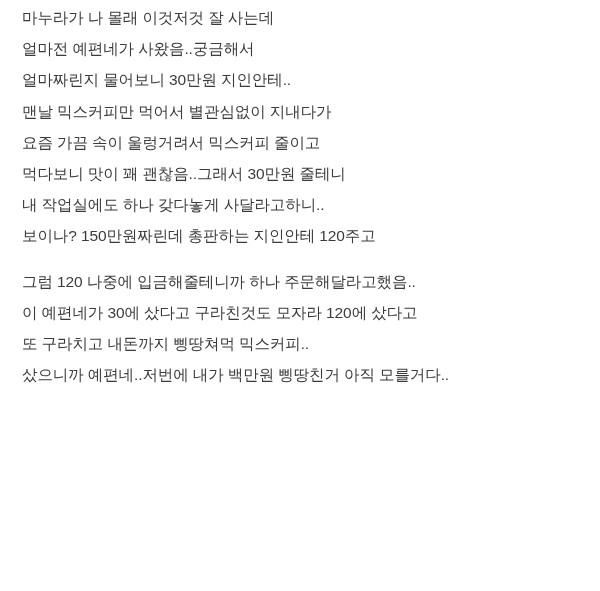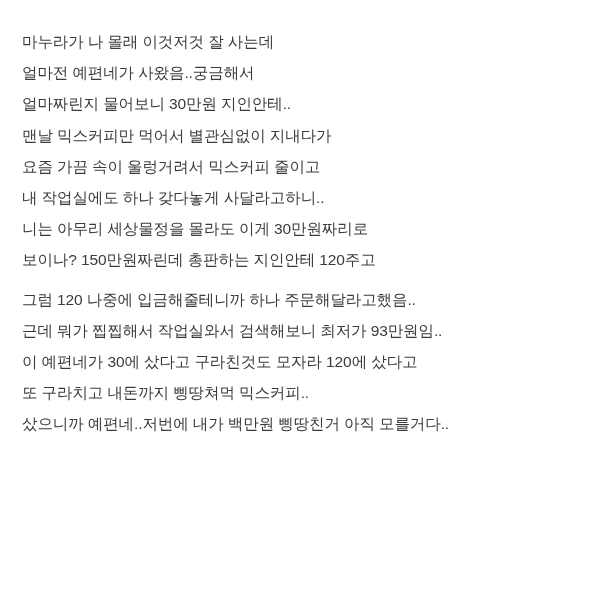--- a/index.html
+++ b/index.html
@@ -12,30 +12,30 @@
     background: #ffffff;
     font-family: "Liberation Sans", sans-serif;
     overflow: hidden;
   }
   .page {
     position: relative;
     width: 600px;
     height: 488px;
     background: #ffffff;
     box-sizing: border-box;
-    padding: 26px 16px 10px 22px;
+    padding: 2px 16px 10px 22px;
   }
   .text-block {
     display: block;
   }
   .para {
     display: block;
   }
   .para + .para {
-    margin-top: 8px;
+    margin-top: 14px;
   }
   .line {
     display: block;
     font-size: 15.5px;
     line-height: 31.2px;
     color: #3b3b3b;
     letter-spacing: -0.1px;
     white-space: pre;
   }
 </style>
@@ -44,27 +44,26 @@
 
 <div class="page">
   <div class="text-block">
 
     <div class="para">
       <span class="line">마누라가 나 몰래 이것저것 잘 사는데</span>
       <span class="line">얼마전 예편네가 사왔음..궁금해서</span>
       <span class="line">얼마짜린지 물어보니 30만원 지인안테..</span>
       <span class="line">맨날 믹스커피만 먹어서 별관심없이 지내다가</span>
       <span class="line">요즘 가끔 속이 울렁거려서 믹스커피 줄이고</span>
+      <span class="line">먹다보니 맛이 꽤 괜찮음..그래서 30만원 줄테니</span>
       <span class="line">내 작업실에도 하나 갖다놓게 사달라고하니..</span>
-      <span class="line">니는 아무리 세상물정을 몰라도 이게 30만원짜리로</span>
       <span class="line">보이나? 150만원짜린데 총판하는 지인안테 120주고</span>
     </div>
 
     <div class="para">
       <span class="line">그럼 120 나중에 입금해줄테니까 하나 주문해달라고했음..</span>
-      <span class="line">근데 뭐가 찝찝해서 작업실와서 검색해보니 최저가 93만원임..</span>
       <span class="line">이 예편네가 30에 샀다고 구라친것도 모자라 120에 샀다고</span>
       <span class="line">또 구라치고 내돈까지 삥땅쳐먹 믹스커피..</span>
       <span class="line">샀으니까 예편네..저번에 내가 백만원 삥땅친거 아직 모를거다..</span>
     </div>
 
   </div>
 </div>
 
 </body></html>

